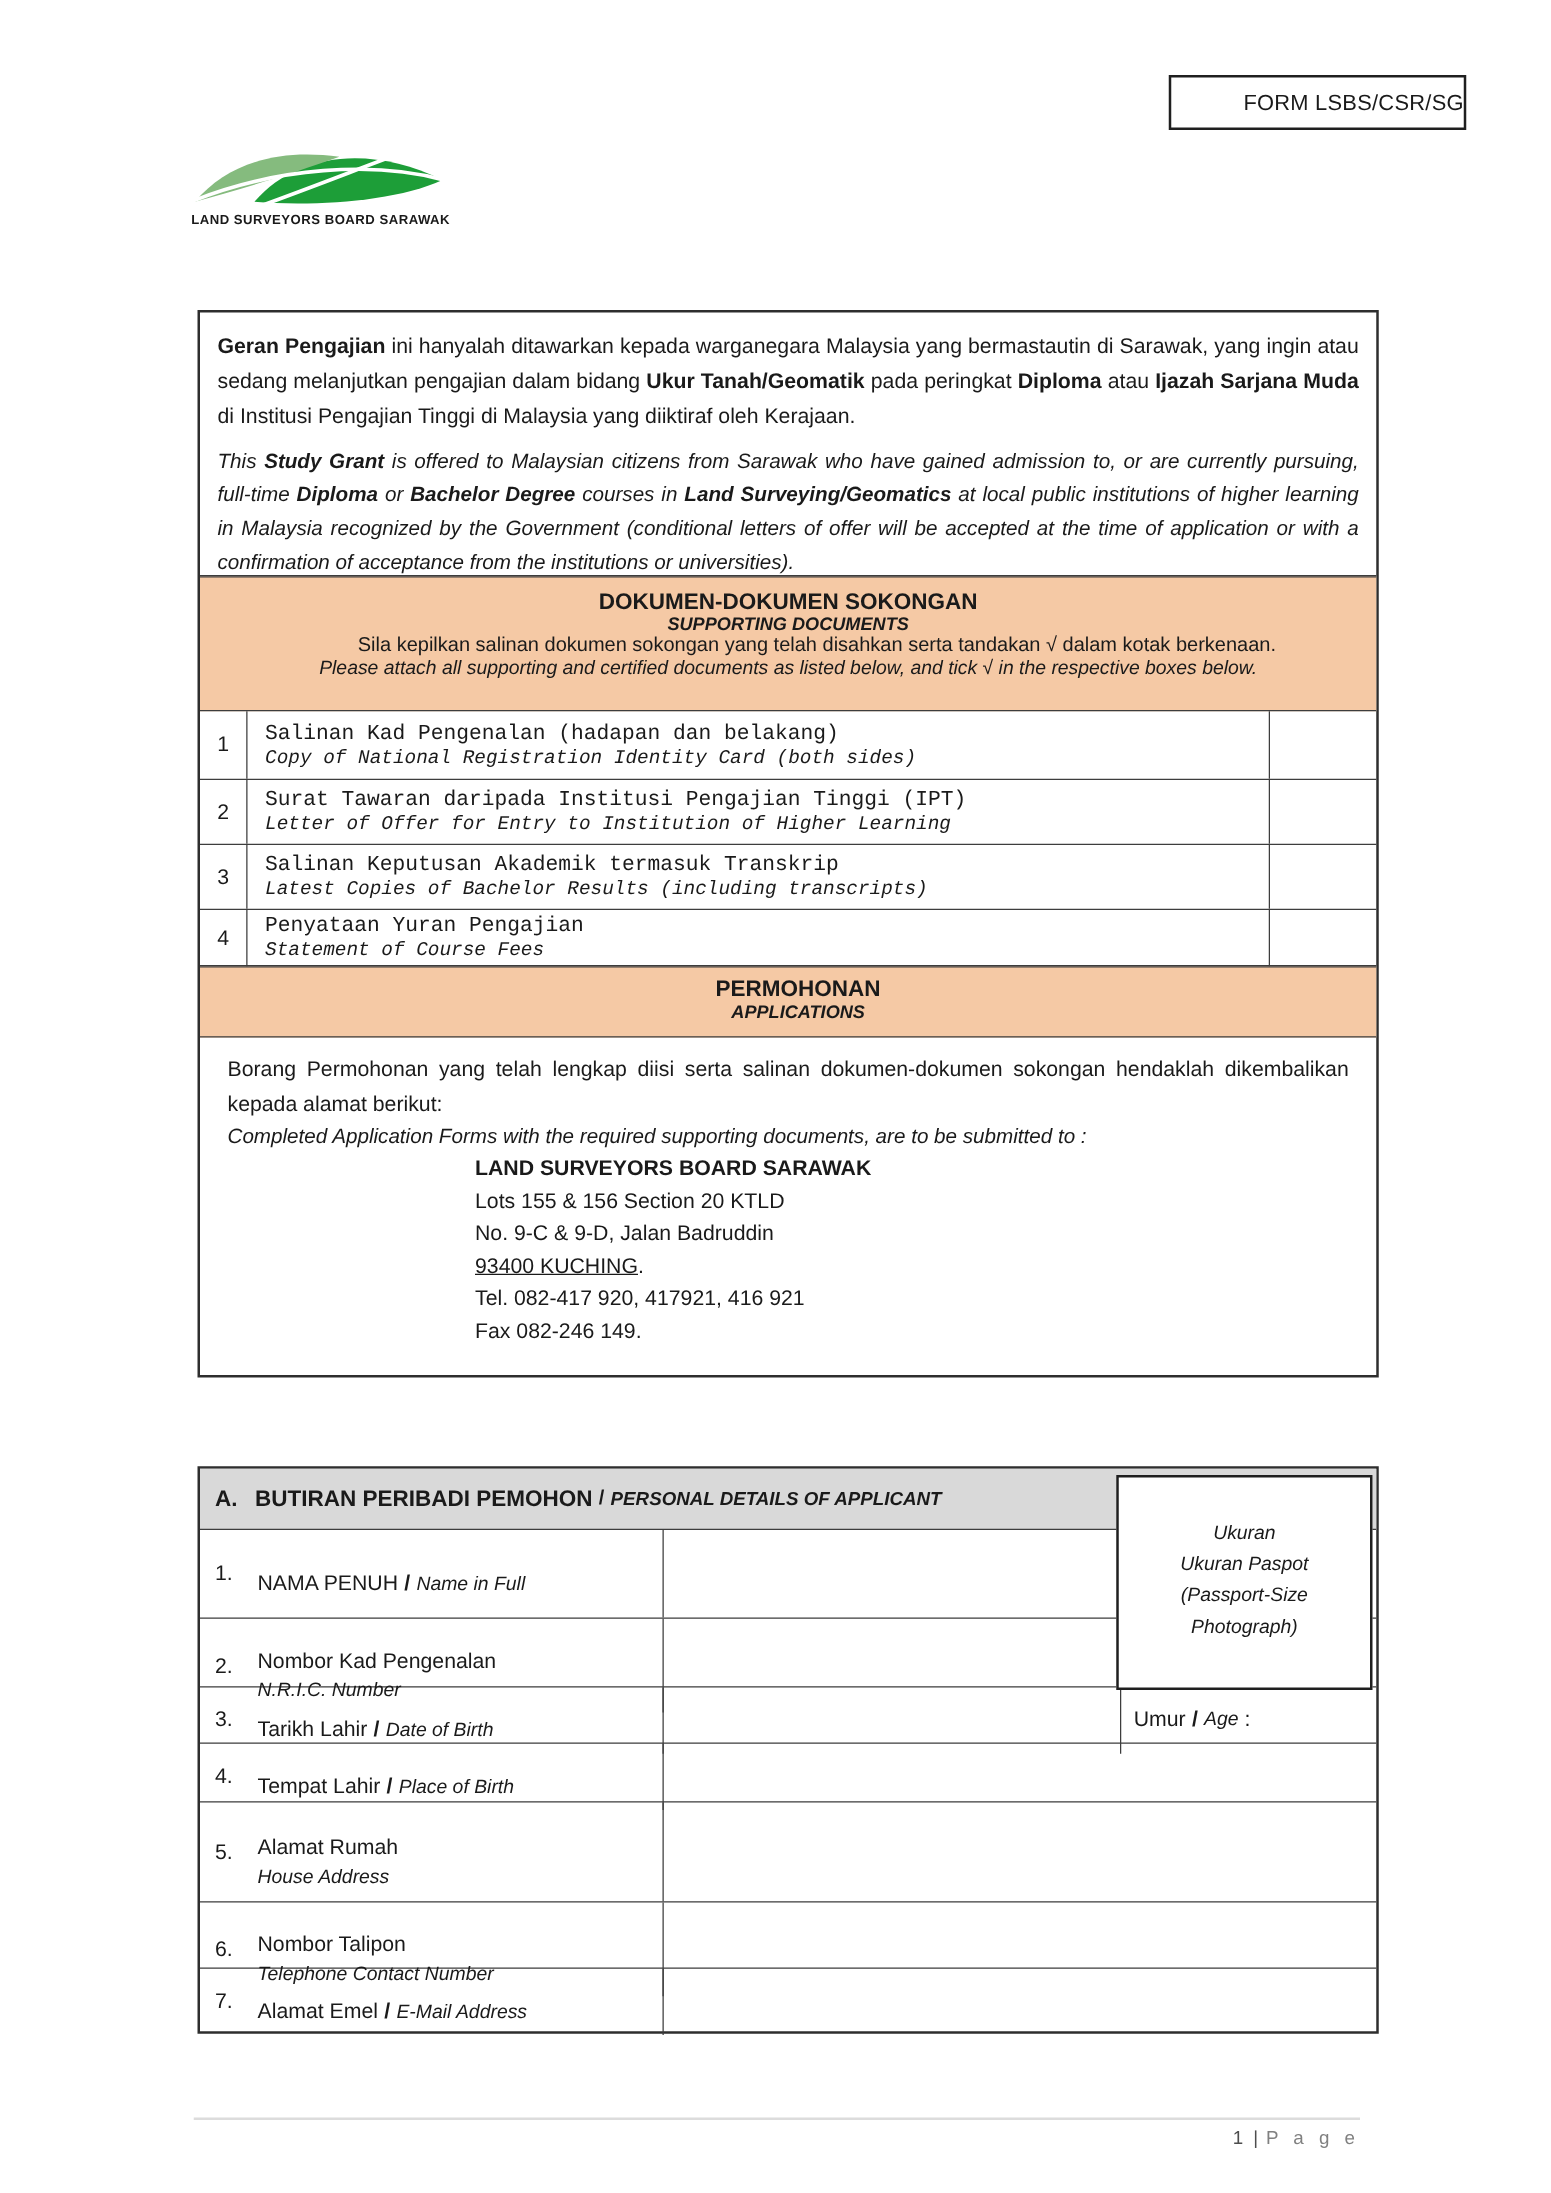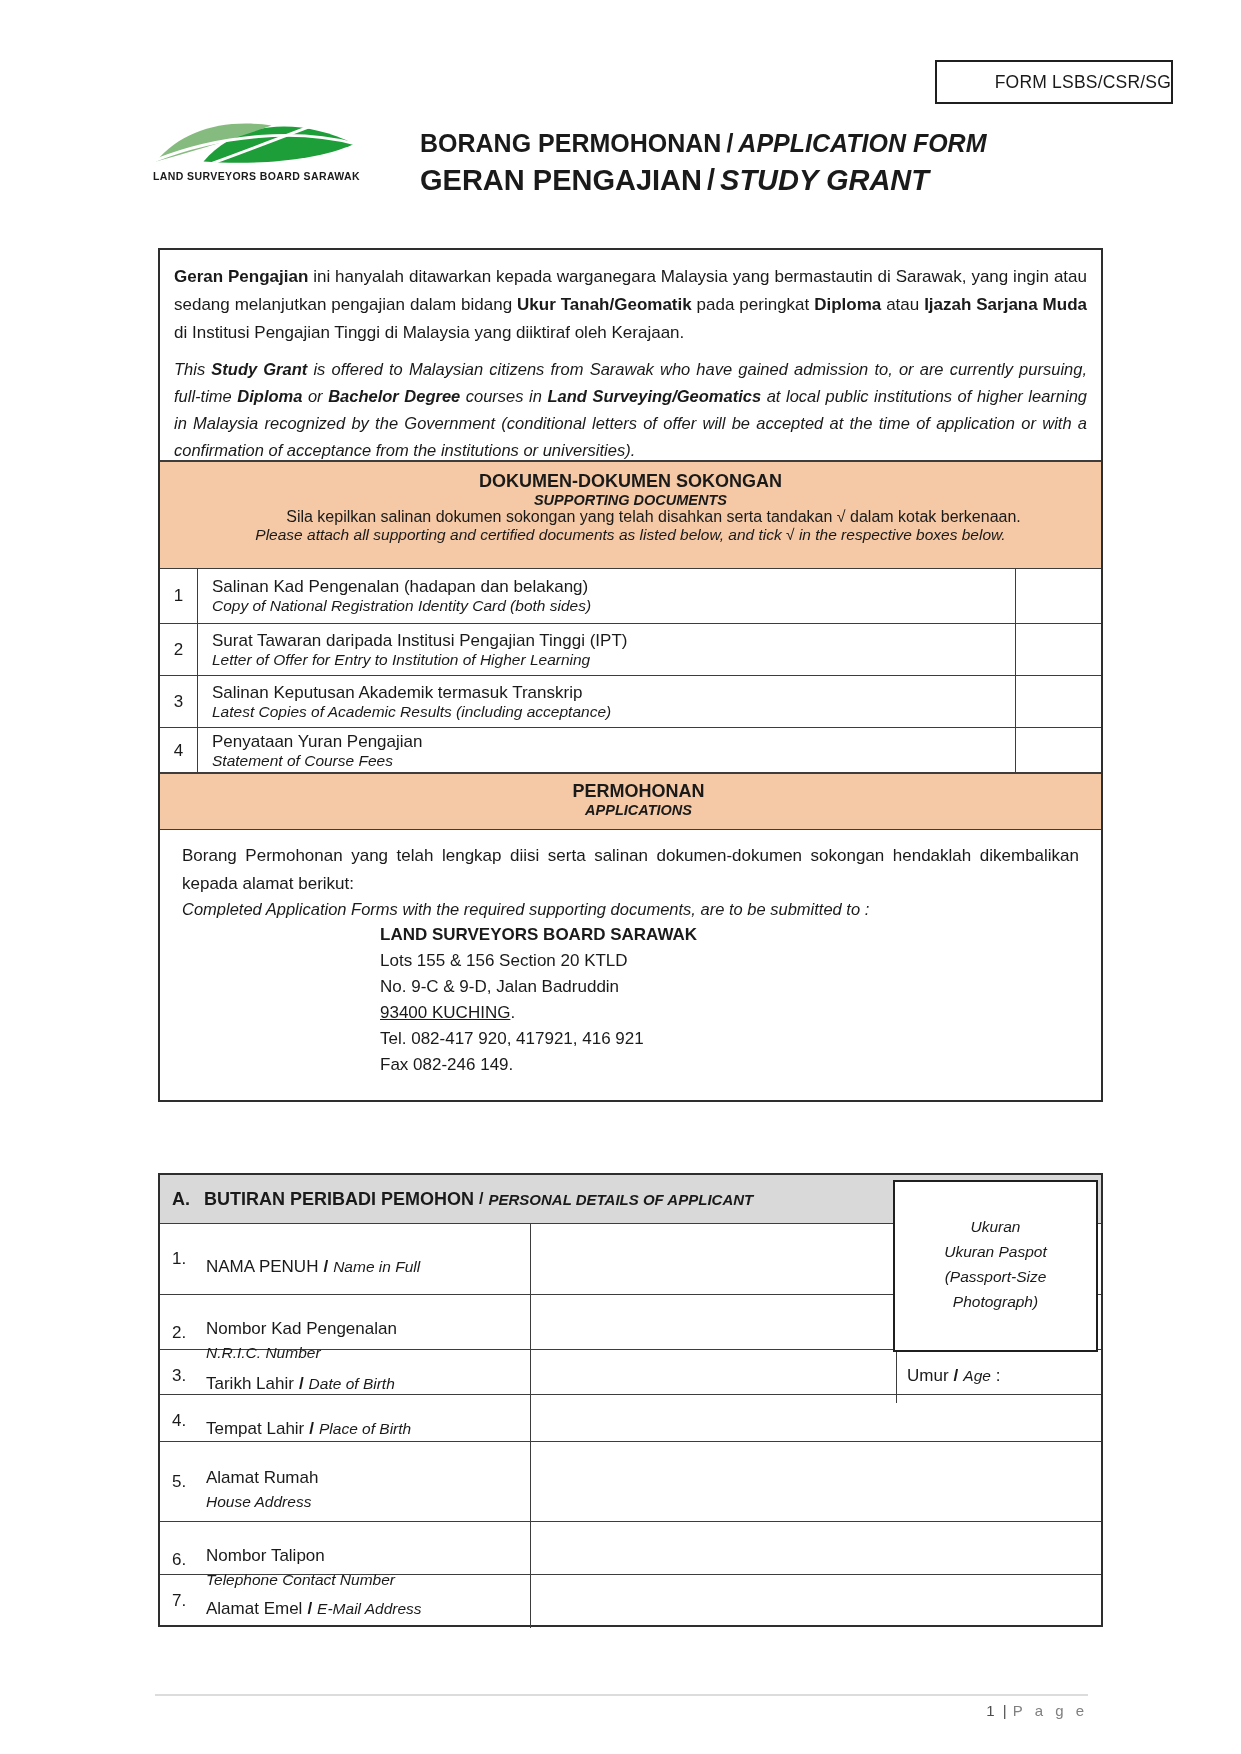--- a/index.html
+++ b/index.html
@@ -40,21 +40,21 @@
   .sec-conditions{height:211px;padding:13px 14px;border-bottom:1px solid var(--line);}
   .para{font-size:17px;line-height:28px;text-align:justify;}
   .para-en{font-size:16.5px;line-height:27px;font-style:italic;margin-top:9px;}
   .peach-1{height:74px;padding-top:11px;}
   .peach-2{height:108px;padding-top:9px;border-top:1px solid var(--line);}
   .peach-3{height:57px;padding-top:7px;border-top:1px solid var(--line);padding-left:16px;}
   
   .chk-row{display:grid;grid-template-columns:38px 1fr 86px;border-bottom:1px solid var(--line);}
   .chk-row:last-of-type{border-bottom:none;}
   .chk-num{border-right:1px solid var(--line);display:flex;align-items:center;justify-content:center;font-size:17px;}
-  .chk-text{padding:4px 10px 4px 14px;display:flex;flex-direction:column;justify-content:center;}
+  .chk-text{padding:4px 10px 4px 14px;display:flex;flex-direction:column;justify-content:center;font-family:Liberation Mono, monospace;}
   .chk-text .my{font-size:17px;}
   .chk-text .en{font-size:15.5px;font-style:italic;}
   .chk-box{border-left:1px solid var(--line);}
   
   .sec-apps{height:270px;padding:12px 22px;}
   .apps-en{font-size:16.5px;font-style:italic;margin-top:2px;}
   .address{margin-left:198px;margin-top:3px;font-size:17px;line-height:26px;}
   .address .nm{font-weight:bold;}
   .u{text-decoration:underline;}
   
@@ -99,28 +99,20 @@
   <div class="brand">
     <svg viewBox="0 0 210 52" aria-hidden="true">
       <path d="M52,46 C88,4 150,0 207,28 C168,46 100,50 52,46 Z" fill="#1D9E38"></path>
       <path d="M3,46 C30,14 72,2 122,9 C86,22 40,36 3,46 Z" fill="#85BB7E"></path>
       <path d="M2,45 C70,18 150,12 208,28" fill="none" stroke="#ffffff" stroke-width="3"></path>
       <path d="M58,49 C105,32 145,16 178,4" fill="none" stroke="#ffffff" stroke-width="3"></path>
     </svg>
     <div class="brand-caption">LAND SURVEYORS BOARD SARAWAK</div>
   </div>
 
-  <div class="doc-title">
-    <div class="t1">
-      <span>BORANG PERMOHONAN</span><span class="sep-sp">/</span><em>APPLICATION FORM</em>
-    </div>
-    <div class="t2">
-      <span>GERAN PENGAJIAN</span><span class="sep-sp">/</span><em>STUDY GRANT</em>
-    </div>
-  </div>
 
   <div class="sheet main-table">
 
 
     <div class="sec-conditions">
       <div class="para"><b>Geran Pengajian</b> ini hanyalah ditawarkan kepada warganegara Malaysia yang bermastautin di Sarawak, yang ingin atau sedang melanjutkan pengajian dalam bidang <b>Ukur Tanah/Geomatik</b> pada peringkat <b>Diploma</b> atau <b>Ijazah Sarjana Muda</b> di Institusi Pengajian Tinggi di Malaysia yang diiktiraf oleh Kerajaan.</div>
       <div class="para para-en">This <b>Study Grant</b> is offered to Malaysian citizens from Sarawak who have gained admission to, or are currently pursuing, full-time <b>Diploma</b> or <b>Bachelor Degree</b> courses in <b>Land Surveying/Geomatics</b> at local public institutions of higher learning in Malaysia recognized by the Government (conditional letters of offer will be accepted at the time of application or with a confirmation of acceptance from the institutions or universities).</div>
     </div>
 
     <div class="peach peach-2">
@@ -143,21 +135,21 @@
       <div class="chk-text">
         <div class="my">Surat Tawaran daripada Institusi Pengajian Tinggi (IPT)</div>
         <div class="en">Letter of Offer for Entry to Institution of Higher Learning</div>
       </div>
       <div class="chk-box"></div>
     </div>
     <div class="chk-row" style="height:52px">
       <div class="chk-num">3</div>
       <div class="chk-text">
         <div class="my">Salinan Keputusan Akademik termasuk Transkrip</div>
-        <div class="en">Latest Copies of Academic Results (including acceptance)</div>
+        <div class="en">Latest Copies of Bachelor Results (including transcripts)</div>
       </div>
       <div class="chk-box"></div>
     </div>
     <div class="chk-row" style="height:45px">
       <div class="chk-num">4</div>
       <div class="chk-text">
         <div class="my">Penyataan Yuran Pengajian</div>
         <div class="en">Statement of Course Fees</div>
       </div>
       <div class="chk-box"></div>

